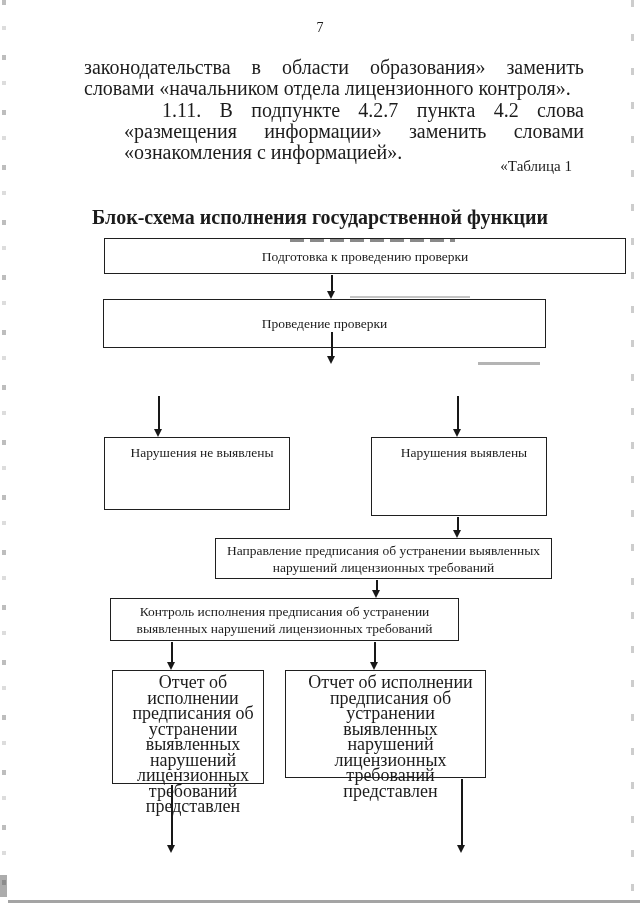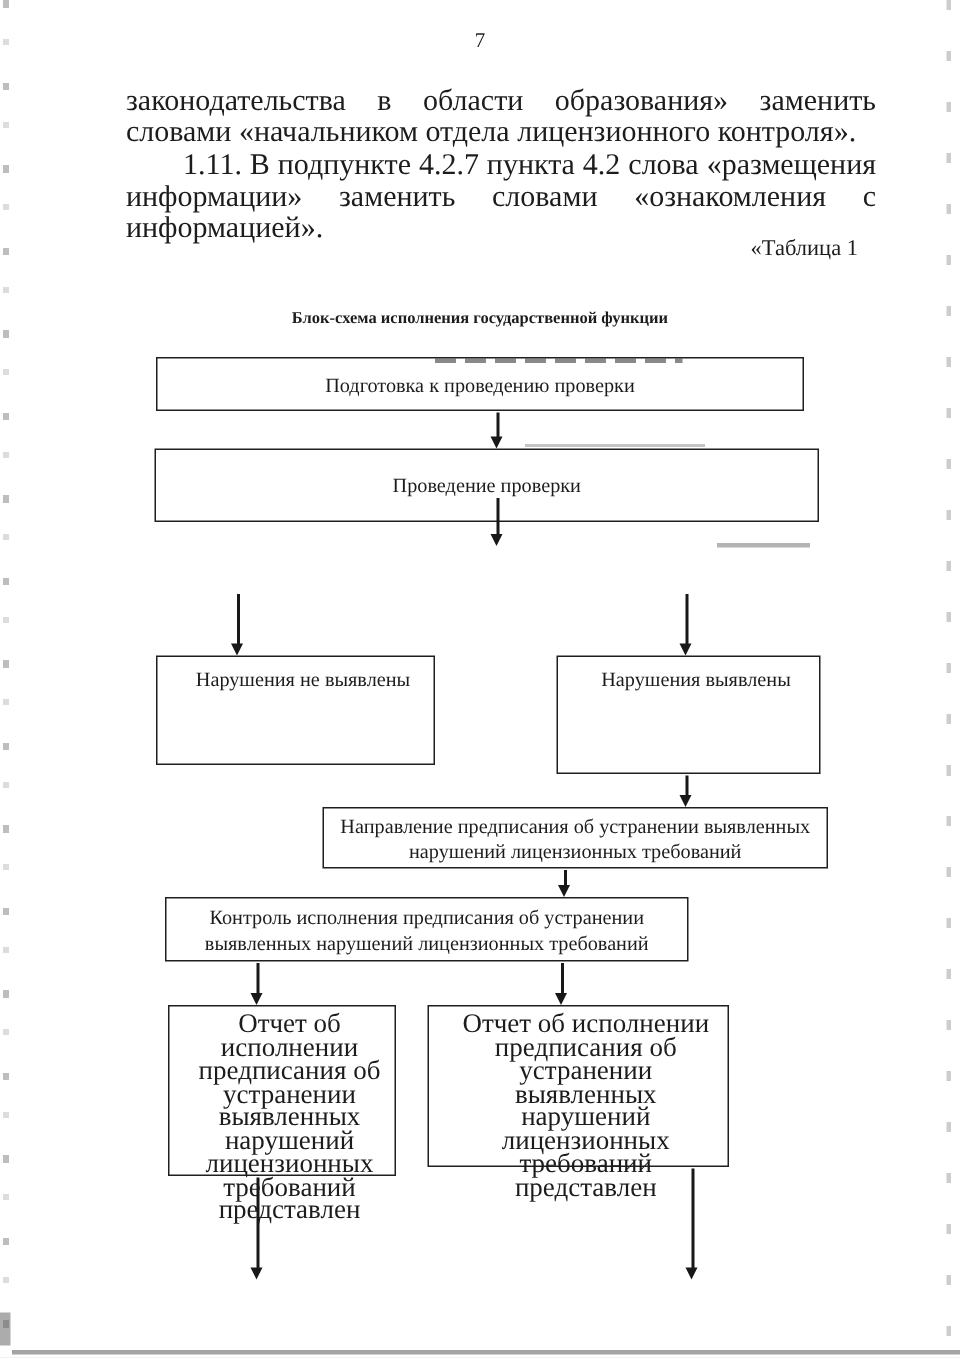--- a/index.html
+++ b/index.html
@@ -5,23 +5,23 @@
   html,body{margin:0;padding:0;background:#e8e8e8;}
   .page{
     position:relative;width:640px;height:905px;margin:0 auto;
     background:#ffffff;overflow:hidden;
     font-family:"Liberation Serif","DejaVu Serif",serif;
     color:#1c1c1c;
   }
   .pagenum{position:absolute;top:20px;left:0;width:100%;text-align:center;font-size:14px;}
   .bodytext{position:absolute;left:84px;top:57px;width:500px;font-size:20px;line-height:21.3px;text-align:justify;}
   .bodytext p{margin:0;}
-  .bodytext p.indent{text-indent:38px;}
+  .bodytext p.indent{text-indent:38px;margin-left:40px;}
   .table-caption{position:absolute;top:158px;left:0;width:572px;text-align:right;font-size:15px;}
-  .fc-title{position:absolute;top:206px;left:0;width:100%;text-align:center;font-weight:bold;font-size:11px;}
+  .fc-title{position:absolute;top:206px;left:0;width:100%;text-align:center;font-weight:bold;font-size:20px;}
   .box{
     position:absolute;border:1.6px solid #1f1f1f;background:#fff;
     box-sizing:border-box;font-size:13.5px;line-height:17px;text-align:center;
     display:flex;align-items:center;justify-content:center;padding:2px 6px;
     white-space:pre-line;
   }
   .box.topalign{align-items:flex-start;padding-top:6px;padding-left:16px;}
   .box.small{font-size:18px;line-height:15.5px;padding-top:4px;}
   .arrow{position:absolute;width:10px;}
   .arrow .shaft{position:absolute;left:4.3px;top:0;bottom:6px;width:1.3px;background:#181818;}
@@ -47,21 +47,21 @@
 
   <div class="bodytext">
     <p>законодательства в области образования» заменить словами «начальником отдела лицензионного контроля».</p>
     <p class="indent">1.11. В подпункте 4.2.7 пункта 4.2 слова «размещения информации» заменить словами «ознакомления с информацией».</p>
   </div>
 
   <div class="table-caption">«Таблица 1</div>
 
   <div class="fc-title">Блок-схема исполнения государственной функции</div>
 
-  <div class="box" style="left:104px;top:238px;width:432px;height:36px;">Подготовка к проведению проверки</div>
+  <div class="box" style="left:104px;top:238px;width:522px;height:36px;">Подготовка к проведению проверки</div>
 
   <div class="box" style="left:103px;top:299px;width:443px;height:49px;">Проведение проверки</div>
 
 
   <div class="box topalign" style="left:104px;top:437px;width:186px;height:73px;">Нарушения не выявлены</div>
 
   <div class="box" style="left:215px;top:538px;width:337px;height:41px;">Направление предписания об устранении выявленных
 нарушений лицензионных требований</div>
 
   <div class="box topalign" style="left:371px;top:437px;width:176px;height:79px;">Нарушения выявлены</div>

